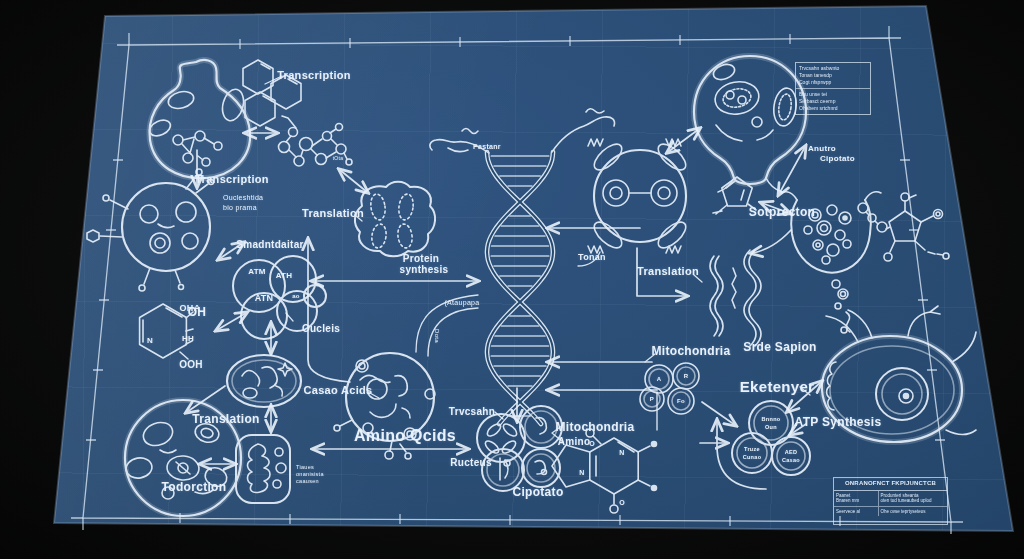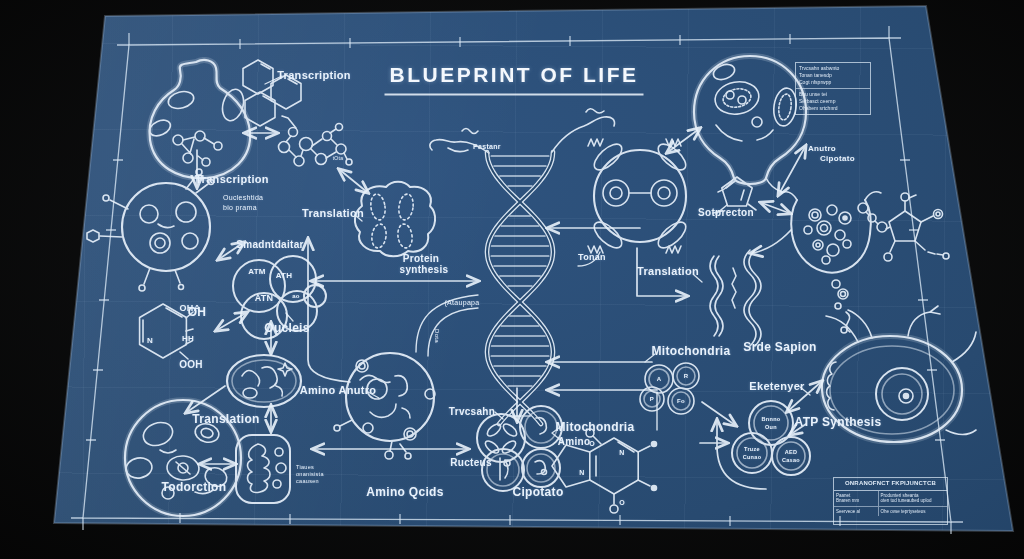--- a/index.html
+++ b/index.html
@@ -395,59 +395,58 @@
       <path d="M791,230 C777,245 764,251 752,253" marker-end="url(#ah)"></path>
       <line x1="702" y1="402" x2="735" y2="425" marker-end="url(#ah)"></line>
       <line x1="700" y1="443" x2="726" y2="443" marker-end="url(#ah)"></line>
       <line x1="821" y1="382" x2="788" y2="411" marker-start="url(#ah)" marker-end="url(#ah)"></line>
       <line x1="806" y1="424" x2="791" y2="434" marker-end="url(#ah)"></line>
       <path d="M766,489 C730,489 717,472 717,446 L717,421" marker-end="url(#ah)"></path>
       <path d="M282,76 L265,84 M293,321 L286,313 M495,412 L503,419 M655,354 L645,362 M368,392 L379,398 M694,275 L702,282 M355,215 L362,221 M800,387 L810,395 M600,252 q-6,14 -22,14" stroke-width="1.3"></path>
     </g>
   </svg>
 
-  <div id="title">BLUEPRINT OF LIFE</div>
 
   <span class="lbl" style="left:314px;top:75px;font-size:11px">Transcription</span>
   <span class="lbl" style="left:232px;top:179px;font-size:11px">Transcription</span>
   <span class="lbl la" style="left:223px;top:197px;font-size:7px;font-weight:400">Oucleshtida</span>
   <span class="lbl la" style="left:223px;top:207px;font-size:7px;font-weight:400">bio prama</span>
   <span class="lbl" style="left:333px;top:213px;font-size:11px">Translation</span>
   <span class="lbl" style="left:270px;top:244px;font-size:10px">Smadntdaitar</span>
   <span class="lbl" style="left:257px;top:271px;font-size:8px">ATM</span>
   <span class="lbl" style="left:284px;top:275px;font-size:8px">ATH</span>
   <span class="lbl" style="left:264px;top:298px;font-size:9px">ATN</span>
   <span class="lbl" style="left:296px;top:296px;font-size:6px">ao</span>
-  <span class="lbl" style="left:287px;top:328px;font-size:12px">Oucleis</span>
+  <span class="lbl" style="left:321px;top:328px;font-size:10px">Oucleis</span>
   <span class="lbl" style="left:190px;top:308px;font-size:9px">OHA</span>
   <span class="lbl" style="left:197px;top:312px;font-size:12px">OH</span>
   <span class="lbl" style="left:188px;top:338px;font-size:8px">HH</span>
   <span class="lbl" style="left:191px;top:364px;font-size:10px">OOH</span>
   <span class="lbl" style="left:150px;top:340px;font-size:8px">N</span>
   <span class="lbl" style="left:226px;top:419px;font-size:12px">Translation</span>
   <span class="lbl" style="left:194px;top:487px;font-size:12px">Todorction</span>
-  <span class="lbl" style="left:338px;top:390px;font-size:11px">Amino Anutro</span>
-  <span class="lbl" style="left:405px;top:492px;font-size:12px">Amino Qcids</span>
+  <span class="lbl" style="left:338px;top:390px;font-size:11px">Casao Acids</span>
+  <span class="lbl" style="left:405px;top:436px;font-size:16px">Amino Qcids</span>
   <span class="lbl" style="left:471px;top:462px;font-size:10px">Ructeus</span>
   <span class="lbl" style="left:538px;top:492px;font-size:12px">Cipotato</span>
   <span class="lbl" style="left:472px;top:411px;font-size:10px">Trvcsahn</span>
   <span class="lbl" style="left:595px;top:427px;font-size:12px">Mitochondria</span>
   <span class="lbl" style="left:574px;top:441px;font-size:10px">Amino</span>
   <span class="lbl" style="left:691px;top:351px;font-size:12px">Mitochondria</span>
   <span class="lbl" style="left:780px;top:347px;font-size:12px">Srde Sapion</span>
-  <span class="lbl" style="left:777px;top:386px;font-size:11px">Eketenyer</span>
+  <span class="lbl" style="left:777px;top:386px;font-size:15px">Eketenyer</span>
   <span class="lbl" style="left:838px;top:422px;font-size:12px">ATP Synthesis</span>
   <span class="lbl" style="left:668px;top:271px;font-size:11px">Translation</span>
   <span class="lbl" style="left:592px;top:257px;font-size:9px">Tonan</span>
   <span class="lbl" style="left:421px;top:258px;font-size:10px">Protein</span>
   <span class="lbl" style="left:424px;top:269px;font-size:10px">synthesis</span>
   <span class="lbl" style="left:462px;top:302px;font-size:7px;font-weight:400">(Ataupapa</span>
   <span class="lbl" style="left:437px;top:336px;font-size:6px;font-weight:400;transform:translate(-50%,-50%) rotate(90deg)">Dota</span>
   <span class="lbl" style="left:487px;top:146px;font-size:7px">Pastanr</span>
-  <span class="lbl" style="left:726px;top:212px;font-size:10px">Sotprecton</span>
+  <span class="lbl" style="left:782px;top:212px;font-size:12px">Sotprecton</span>
   <span class="lbl la" style="left:808px;top:148px;font-size:8px">Anutro</span>
   <span class="lbl la" style="left:820px;top:158px;font-size:8px">Cipotato</span>
   <span class="lbl" style="left:338px;top:158px;font-size:5px;font-weight:400">tOta</span>
 
   <span class="lbl" style="left:771px;top:419px;font-size:5.5px">Bnnno</span>
   <span class="lbl" style="left:771px;top:427px;font-size:5.5px">Oun</span>
   <span class="lbl" style="left:752px;top:449px;font-size:5.5px">Truze</span>
   <span class="lbl" style="left:752px;top:457px;font-size:5.5px">Cunao</span>
   <span class="lbl" style="left:791px;top:452px;font-size:5.5px">AED</span>
   <span class="lbl" style="left:791px;top:460px;font-size:5.5px">Casao</span>

